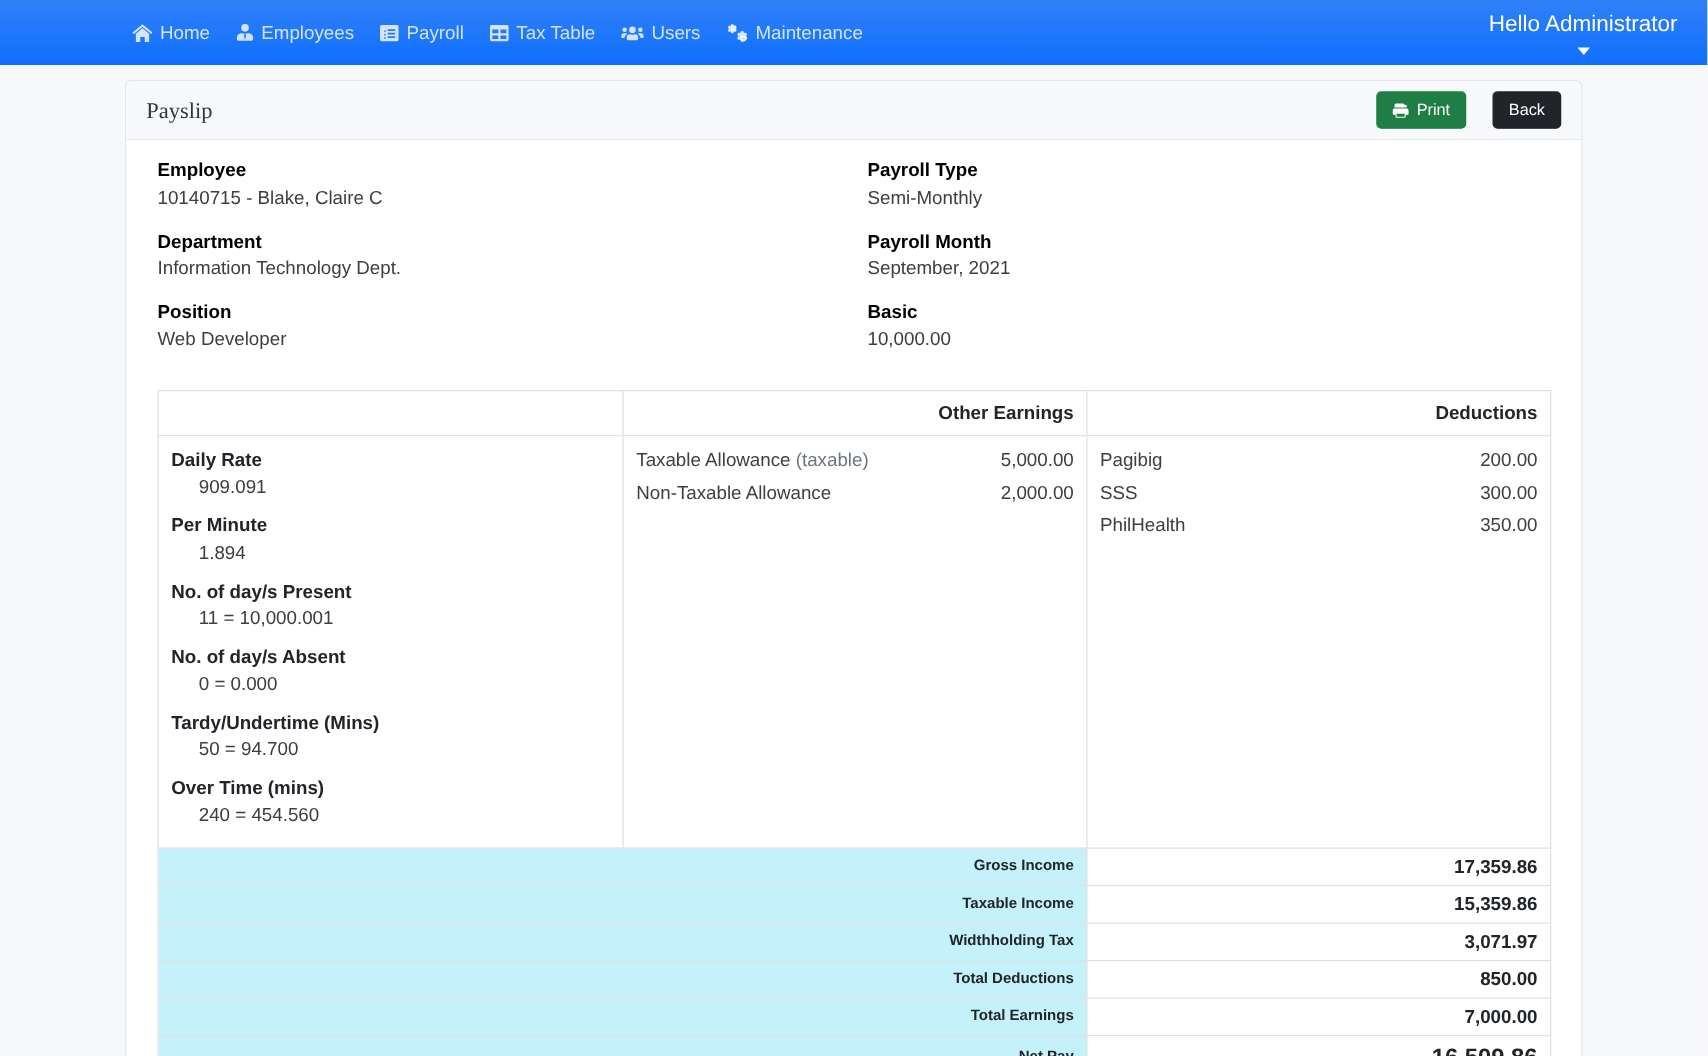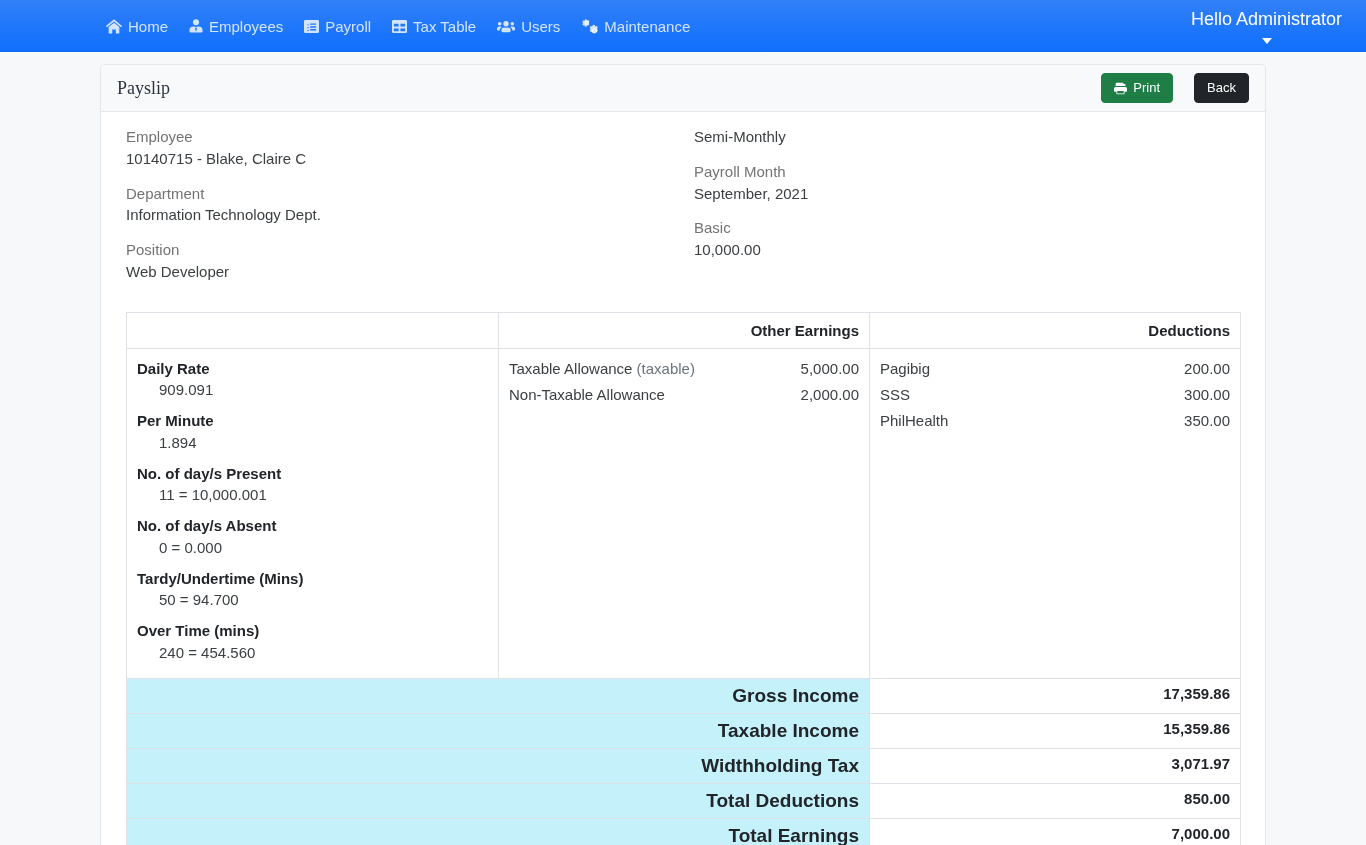--- a/index.html
+++ b/index.html
@@ -88,21 +88,21 @@
   .card-body { padding: 14px 25px 24px 25px; }
 
   
   .info-grid {
     display: grid;
     grid-template-columns: 568px 1fr;
     column-gap: 0;
     padding-bottom: 8px;
   }
   .info-block { margin-bottom: 13px; }
-  .info-label { font-weight: normal; font-size: 15px; color: #737373; line-height: 1.45; }
+  .info-label { font-weight: bold; font-size: 15px; color: #000000; line-height: 1.45; }
   .info-value { font-size: 15px; color: #3c4043; line-height: 1.45; }
 
   
   table.payslip {
     width: 100%;
     border-collapse: collapse;
     table-layout: fixed;
     margin-top: 8px;
   }
   table.payslip th, table.payslip td {
@@ -134,21 +134,21 @@
     font-size: 15px; color: #3c4043;
     padding: 4px 0 5px 0;
   }
   .muted { color: #6c757d; }
 
   
   .sum-label {
     background: #c5f1fb;
     text-align: right;
     font-weight: bold;
-    font-size: 19px;
+    font-size: 12px;
     color: #212529;
     padding: 6px 10px;
     height: 29px;
     vertical-align: middle;
     margin-top: 41px;
   }
   .sum-value {
     background: #fff;
     text-align: right;
     font-weight: bold;
@@ -264,20 +264,21 @@
             <div class="info-label">Department</div>
             <div class="info-value">Information Technology Dept.</div>
           </div>
           <div class="info-block">
             <div class="info-label">Position</div>
             <div class="info-value">Web Developer</div>
           </div>
         </div>
         <div>
           <div class="info-block">
+            <div class="info-label">Payroll Type</div>
             <div class="info-value">Semi-Monthly</div>
           </div>
           <div class="info-block">
             <div class="info-label">Payroll Month</div>
             <div class="info-value">September, 2021</div>
           </div>
           <div class="info-block">
             <div class="info-label">Basic</div>
             <div class="info-value">10,000.00</div>
           </div>

